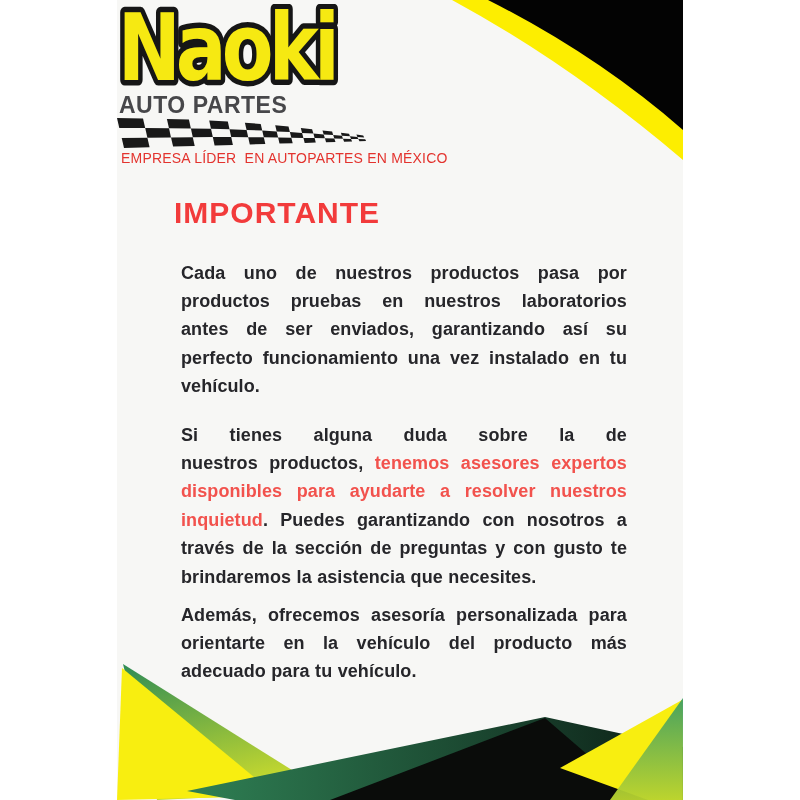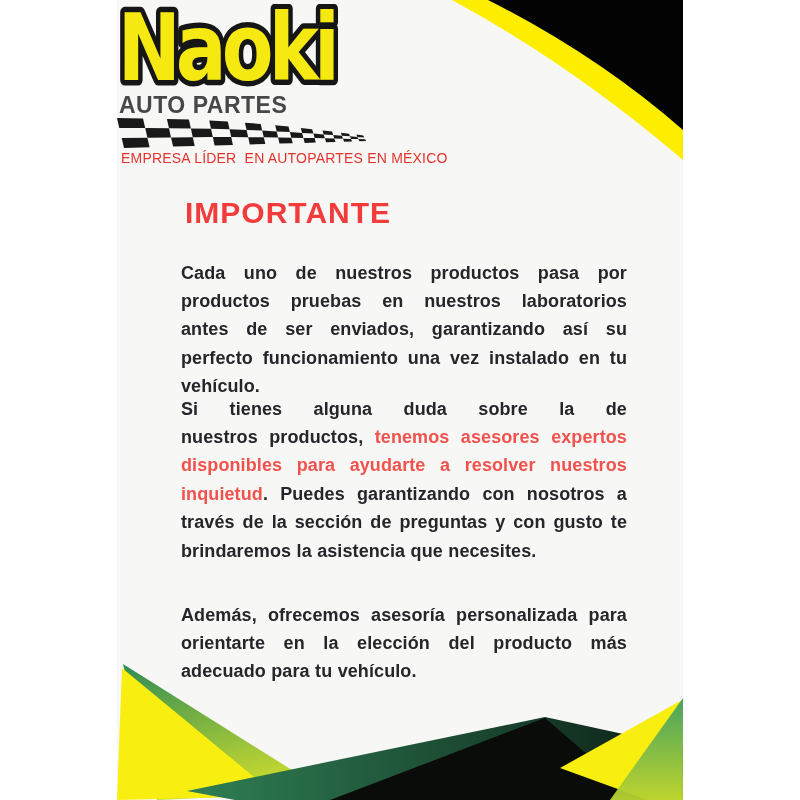--- a/index.html
+++ b/index.html
@@ -19,31 +19,31 @@
     color:var(--subtitle-gray,#47474a);white-space:pre;
   }
   .flag-svg{position:absolute;left:115px;top:112px;}
   .tagline{
     position:absolute;left:121px;top:150px;
     font-size:14px;font-weight:400;letter-spacing:.2px;
     color:var(--red-tagline,#e3332e);white-space:pre;
   }
   
   .heading{
-    position:absolute;left:185px;top:196px;
+    position:absolute;left:174px;top:196px;
     font-size:30px;font-weight:700;letter-spacing:1px;
     color:var(--red-heading,#f23b3b);white-space:pre;
   }
   .para{
     position:absolute;left:181px;width:446px;
     font-size:18px;font-weight:700;letter-spacing:.1px;
     color:var(--text-dark,#26262a);
   }
   .para.p1{top:259px;}
-  .para.p2{top:395px;}
+  .para.p2{top:421px;}
   .para.p3{top:601px;}
   .tline{height:28.4px;display:flex;align-items:center;white-space:nowrap;}
   .tline.just{justify-content:space-between;}
   .tline.left .w{margin-right:.30em;}
   .w span.red{color:var(--red-highlight,#f2524d);}
   
   .tr-decor{position:absolute;left:452px;top:0;}
   .bottom-decor{position:absolute;left:117px;top:655px;}
 </style>
 </head>
@@ -194,21 +194,21 @@
       <span class="w"><span>Además,</span></span>
       <span class="w"><span>ofrecemos</span></span>
       <span class="w"><span>asesoría</span></span>
       <span class="w"><span>personalizada</span></span>
       <span class="w"><span>para</span></span>
     </div>
     <div class="tline just">
       <span class="w"><span>orientarte</span></span>
       <span class="w"><span>en</span></span>
       <span class="w"><span>la</span></span>
-      <span class="w"><span>elección</span></span>
+      <span class="w"><span>vehículo</span></span>
       <span class="w"><span>del</span></span>
       <span class="w"><span>producto</span></span>
       <span class="w"><span>más</span></span>
     </div>
     <div class="tline left">
       <span class="w"><span>adecuado</span></span>
       <span class="w"><span>para</span></span>
       <span class="w"><span>tu</span></span>
       <span class="w"><span>vehículo.</span></span>
     </div>

